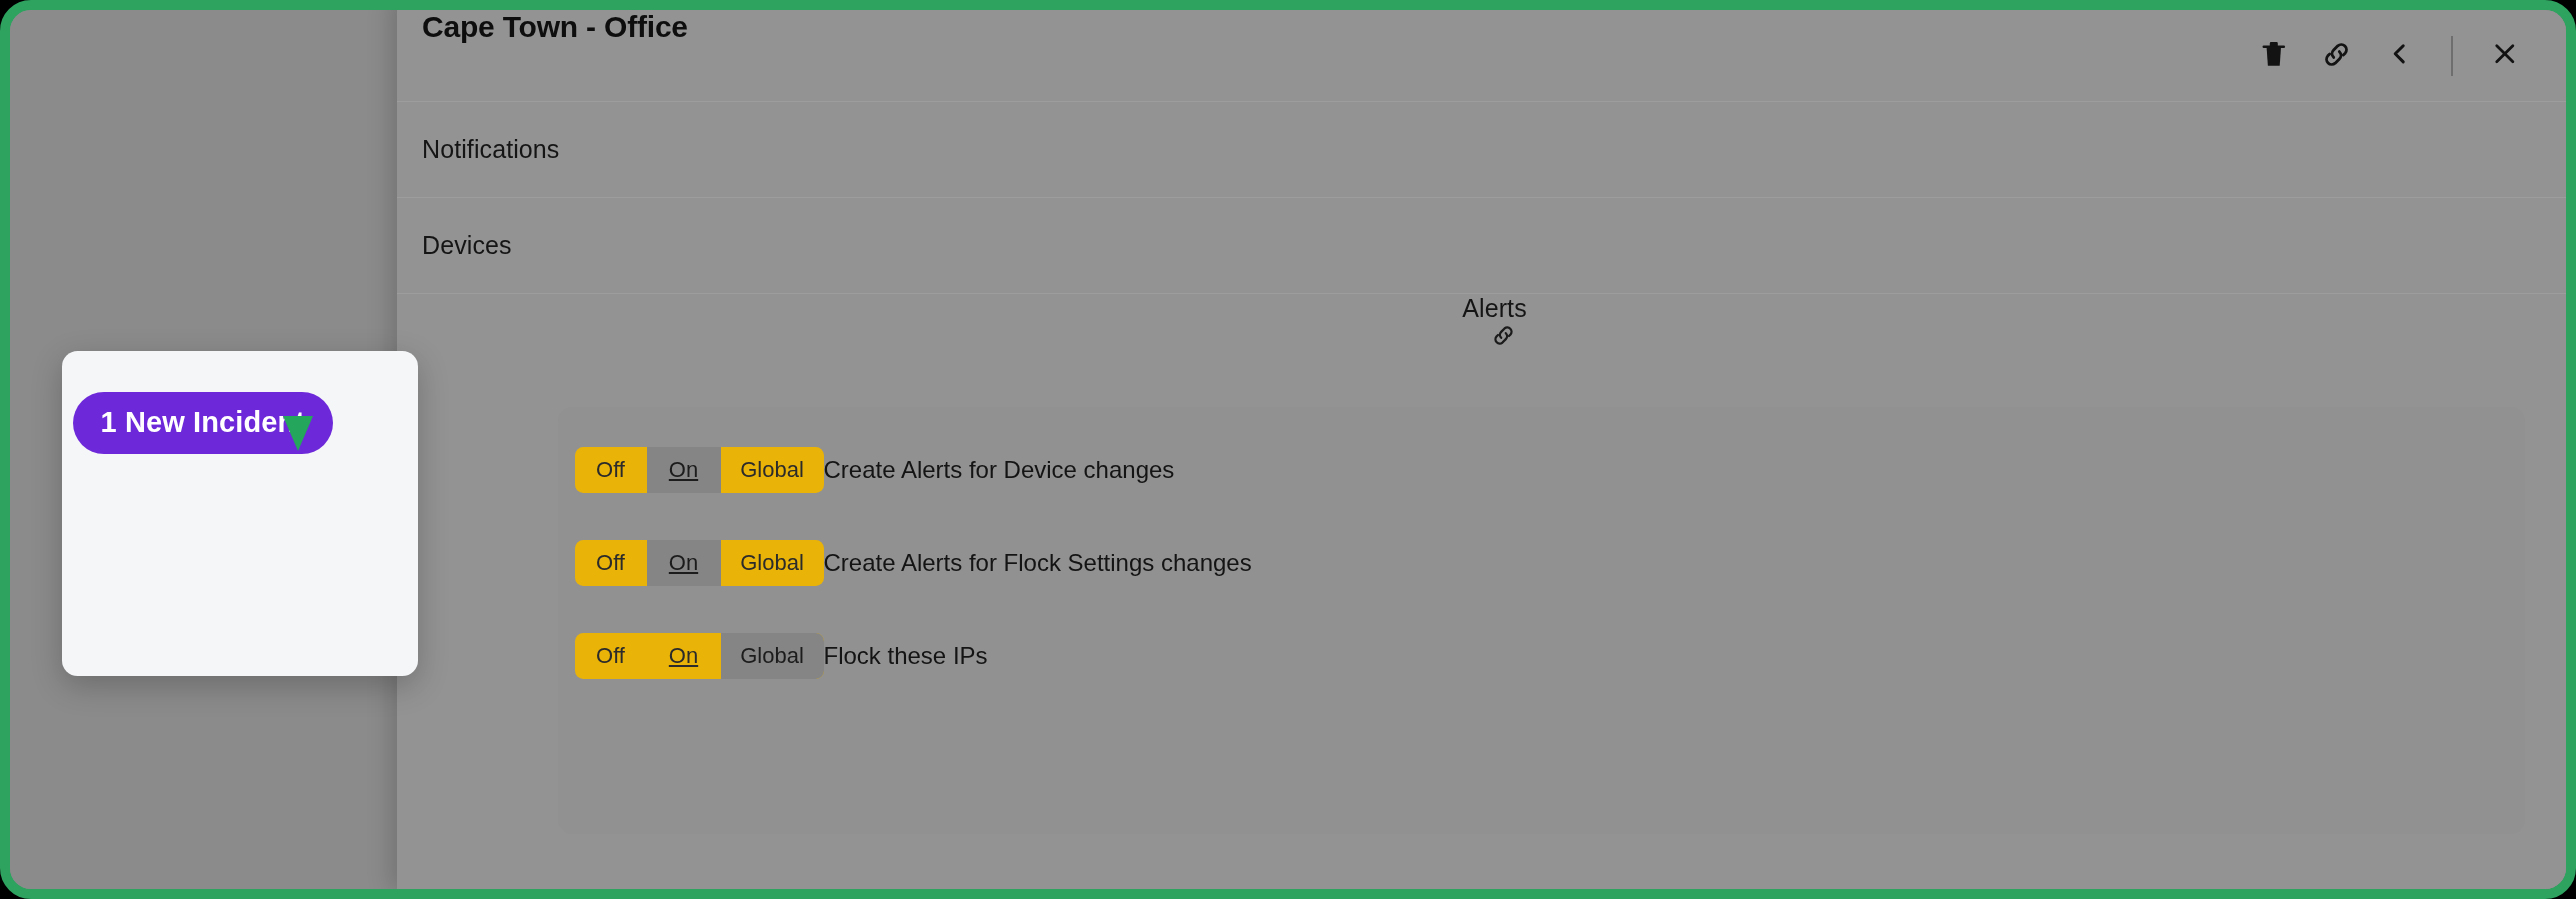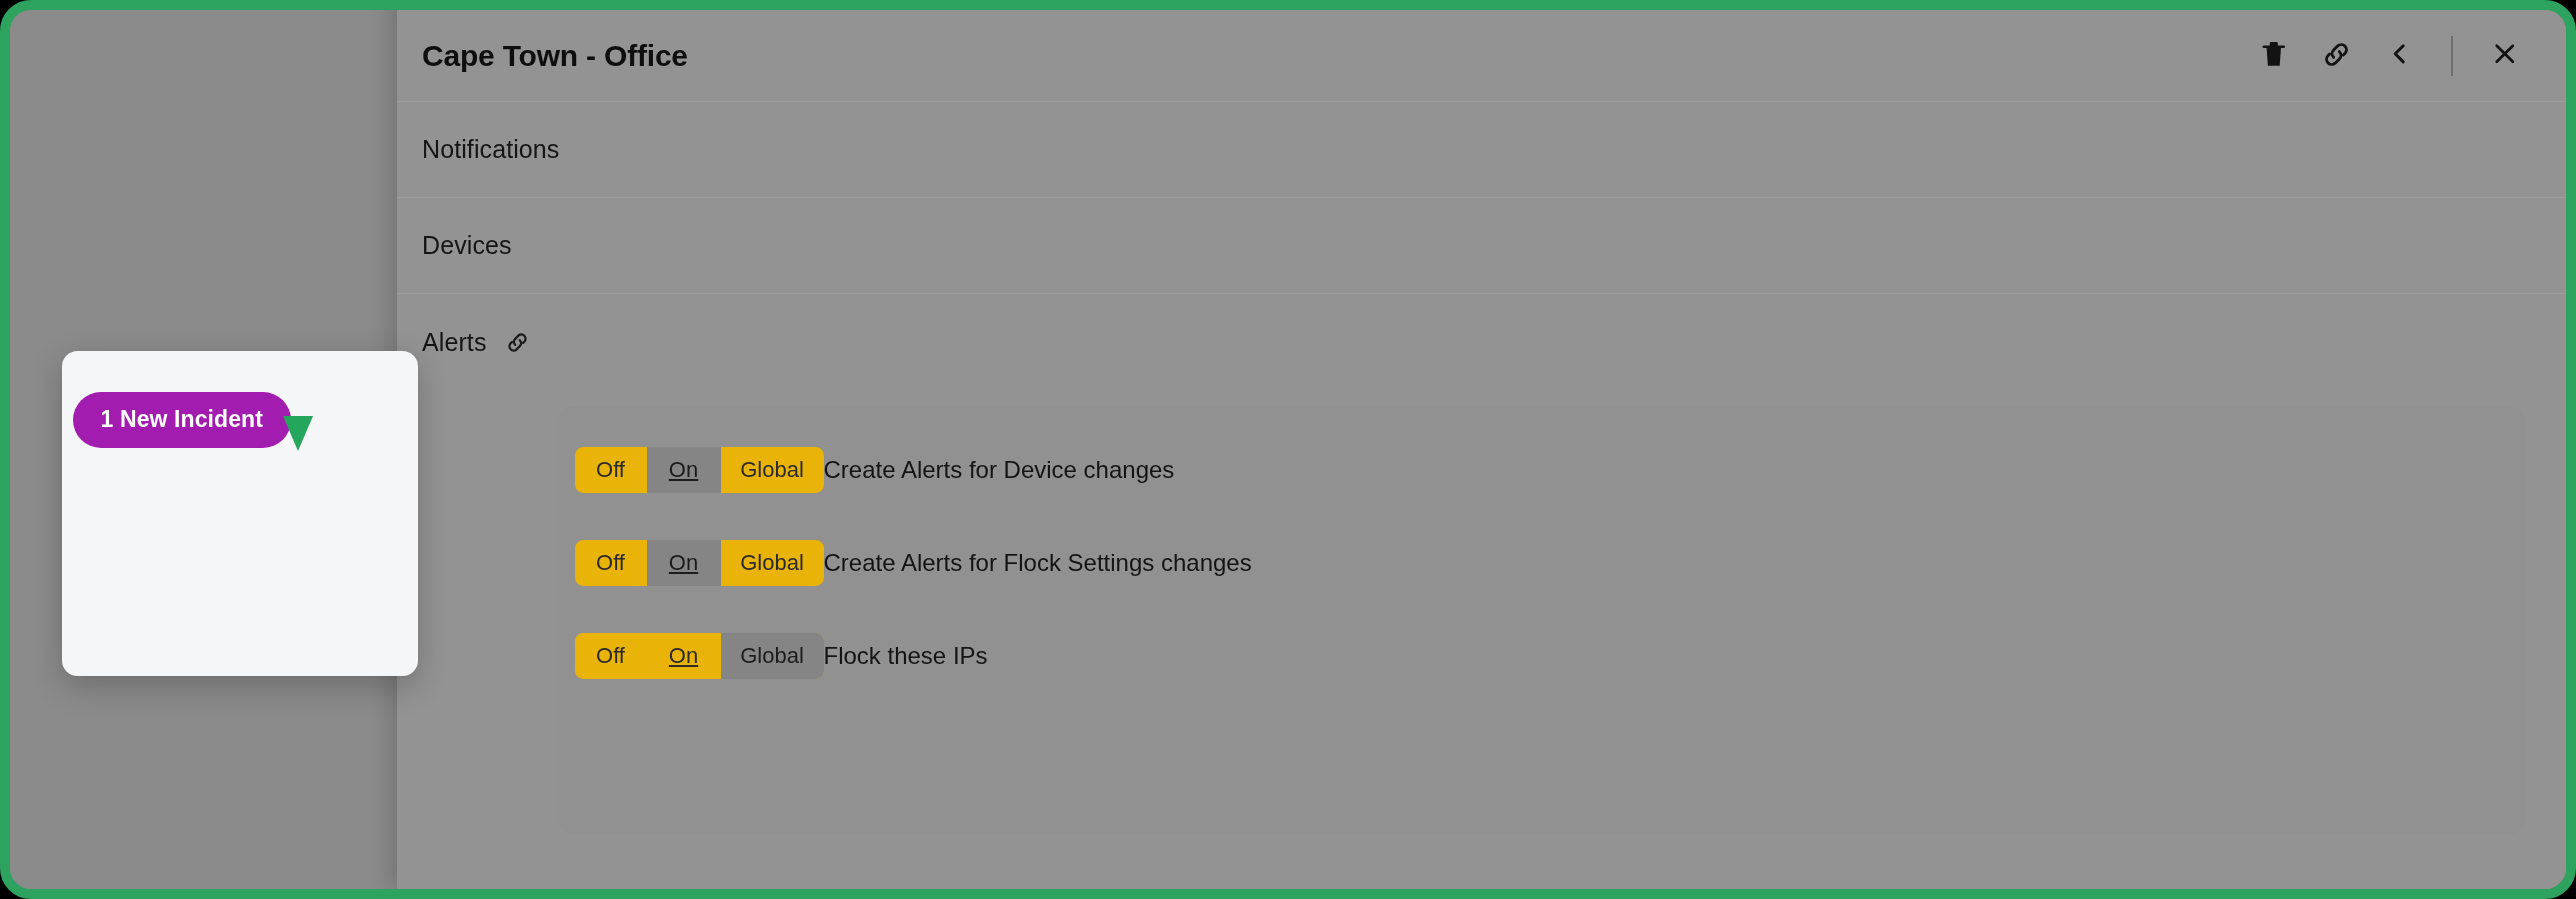--- a/index.html
+++ b/index.html
@@ -52,21 +52,20 @@
     height: 879px;
     background: #838383;
   }
 
   
   .panel-header {
     position: relative;
     height: 92px;
     margin-top: 20px;
     display: flex;
-    align-items: center;
     padding: 0 31px 0 25px;
     border-bottom: 1.8px solid #9d9d9d;
   }
 
   .panel-title {
     font-size: 30px;
     font-weight: bold;
     color: #0e0e0e;
     letter-spacing: -0.2px;
     white-space: nowrap;
@@ -183,23 +182,23 @@
     overflow: hidden;
   }
 
   .bubble-wrap {
     position: absolute;
     left: 11px;
     top: 41px;
   }
 
   .bubble {
-    background: #a21caf;
+    background: #6d28d9;
     color: #ffffff;
-    font-size: 23px;
+    font-size: 29px;
     font-weight: bold;
     border-radius: 37px;
     padding: 13.8px 27.6px 15.6px 27.6px;
     white-space: nowrap;
     letter-spacing: 0.1px;
   }
 
   .bubble-tail {
     position: absolute;
     left: 221px;
@@ -271,21 +270,21 @@
 
 
       <div class="section-row">
         <span class="section-label" data-bind="panel.sections.1.label">Notifications</span>
       </div>
 
       <div class="section-row">
         <span class="section-label" data-bind="panel.sections.2.label">Devices</span>
       </div>
 
-      <div class="section-row" style="border-bottom:none;">
+      <div class="section-row" style="border-bottom:none;flex-direction:column;">
         <span class="section-label" data-bind="panel.sections.3.label">Alerts</span>
         <span class="link-icon">
           <svg width="25" height="25" viewBox="0 0 26 26" fill="none" stroke="currentColor" stroke-width="2.4" stroke-linecap="round" stroke-linejoin="round">
             <path d="M10.6 15.4 a4.4 4.4 0 0 1 0 -6.2 l3.5 -3.5 a4.4 4.4 0 0 1 6.2 6.2 l-1.6 1.6"></path>
             <path d="M15.4 10.6 a4.4 4.4 0 0 1 0 6.2 l-3.5 3.5 a4.4 4.4 0 0 1 -6.2 -6.2 l1.6 -1.6"></path>
           </svg>
         </span>
       </div>
 
       <div class="alerts-body">

